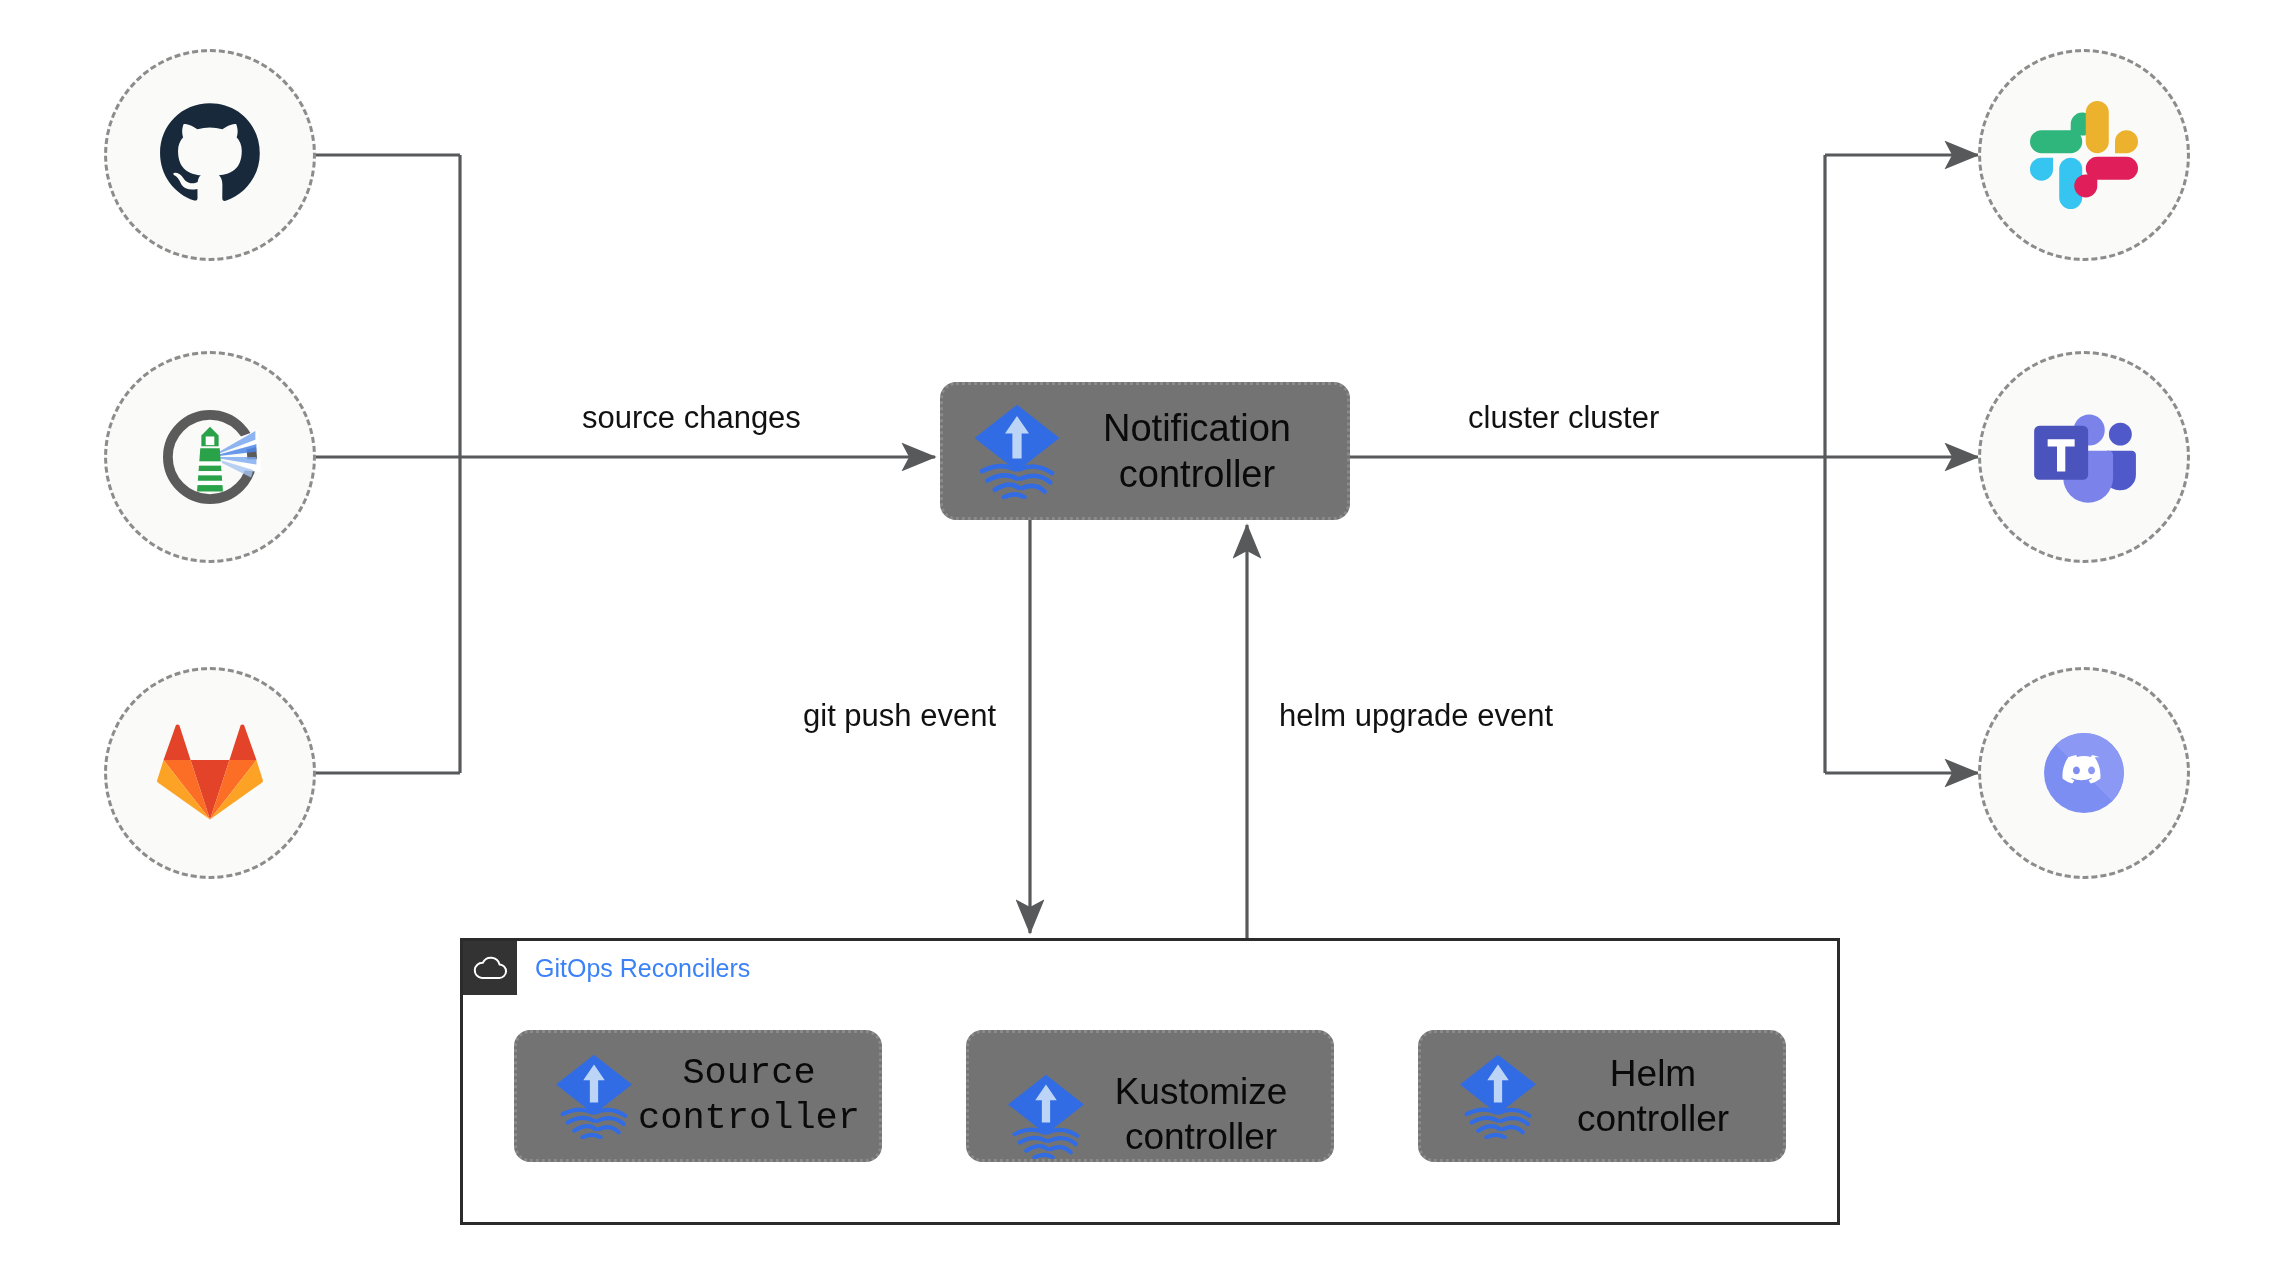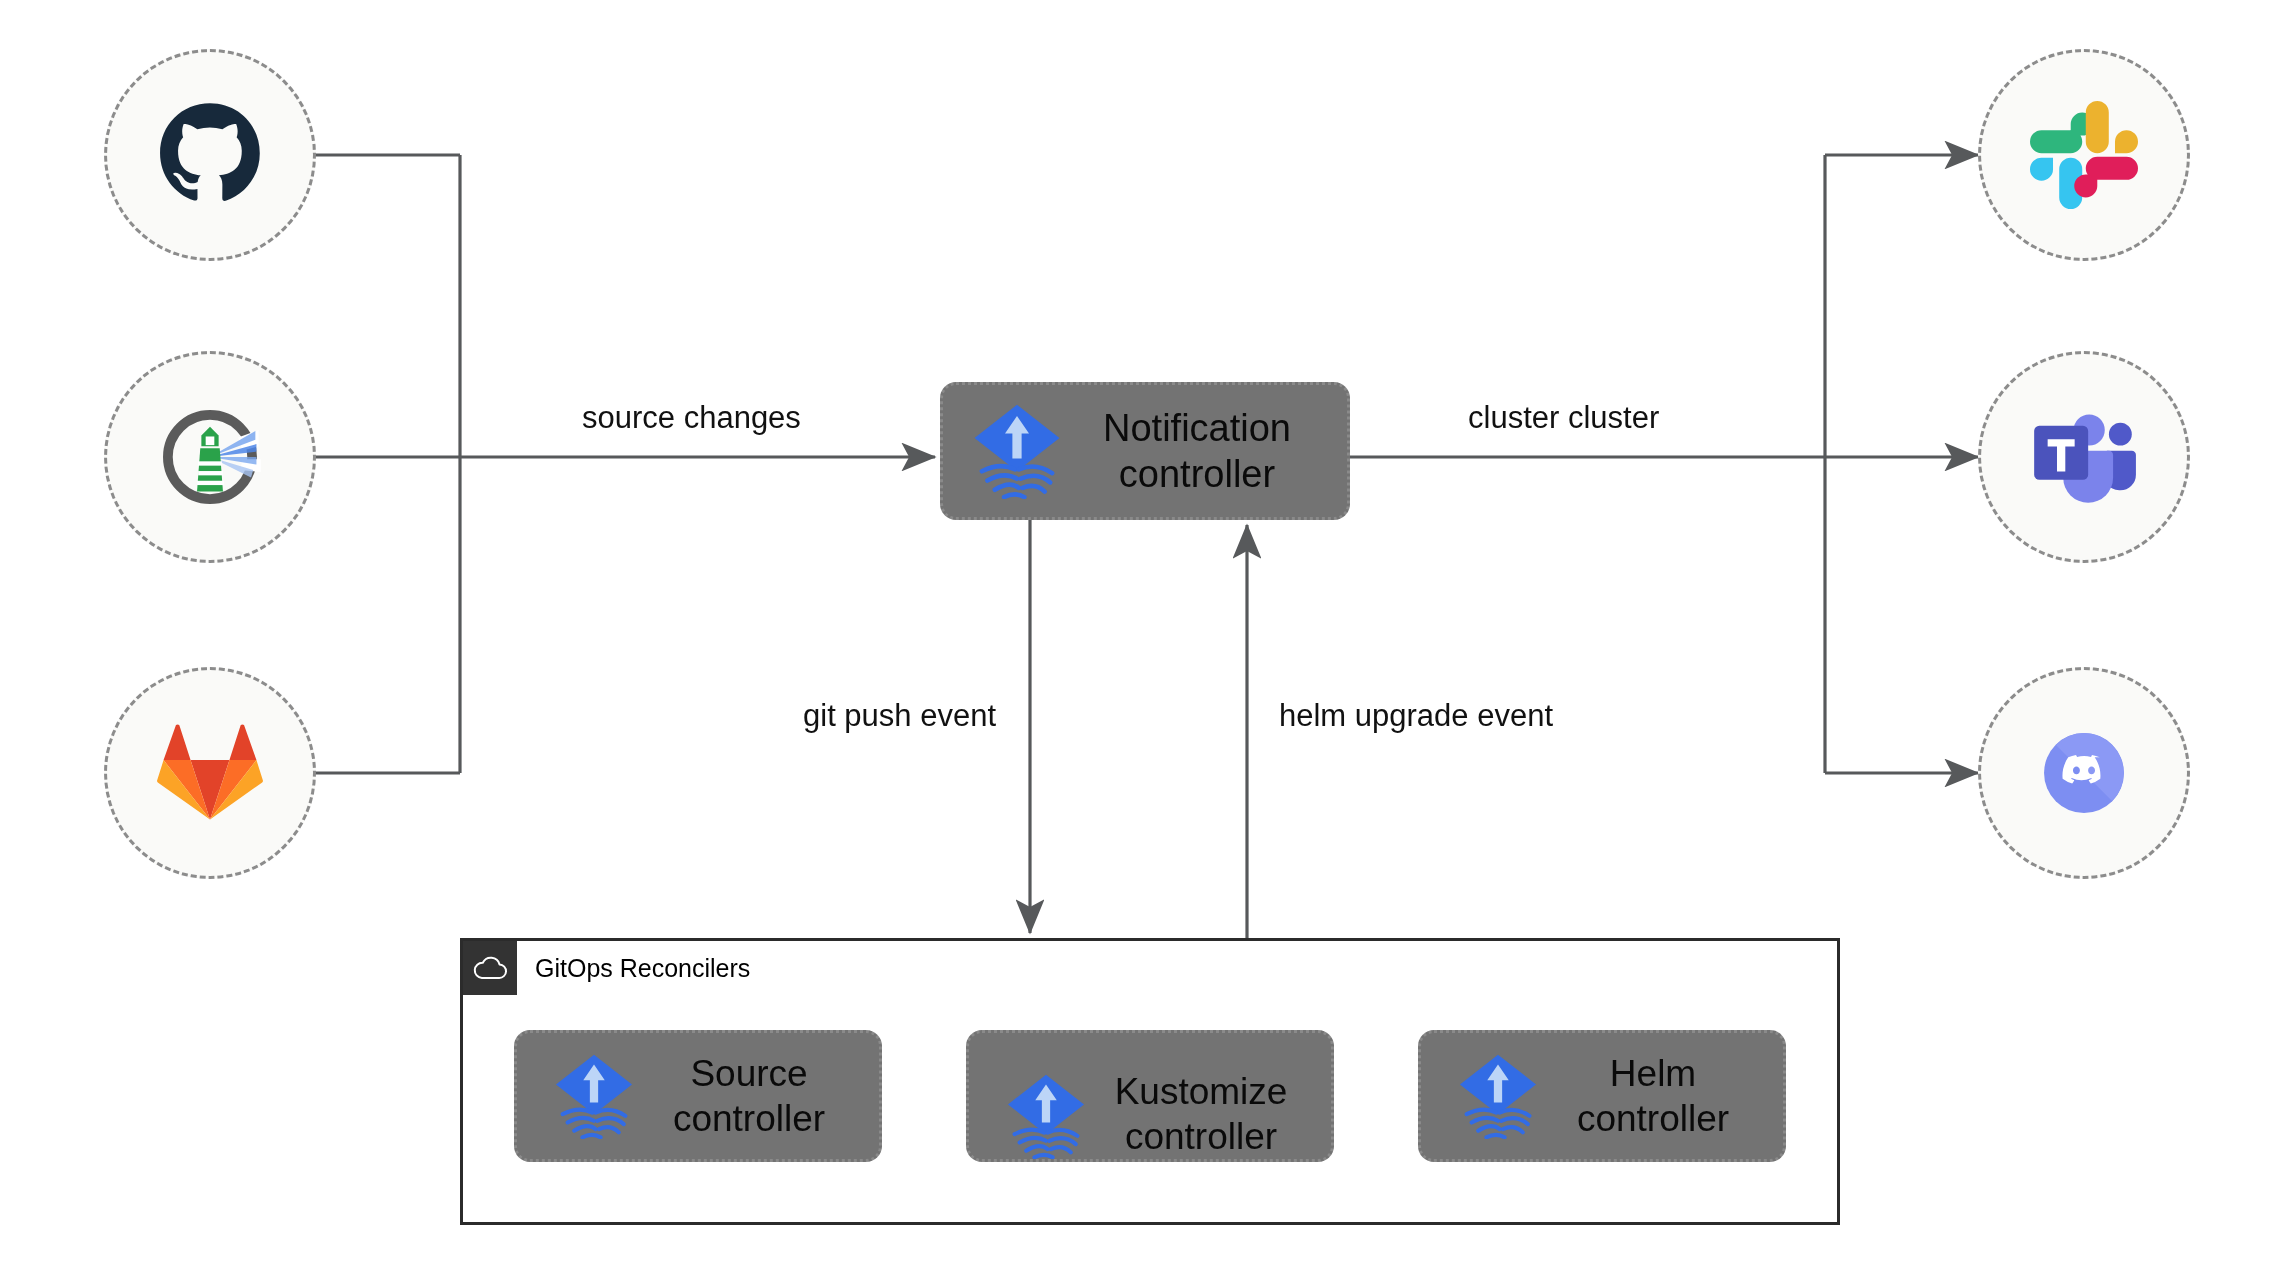--- a/index.html
+++ b/index.html
@@ -106,26 +106,26 @@
     height: 54px;
     background: #333333;
     display: flex;
     align-items: center;
     justify-content: center;
     flex: 0 0 auto;
   }
   #gitops-cloud-badge svg { width: 36px; height: 26px; display: block; }
   #gitops-title {
     font-size: 25px;
-    color: #000000;
+    color: #3b82f6;
     margin-left: 18px;
   }
 
   .inner-ctrl { top: 1030px; height: 132px; }
-  #source-controller   { left: 514px;  width: 368px; }
+  #source-controller   { left: 514px;  width: 368px; font-family: Liberation Mono, monospace; }
   #kustomize-controller{ left: 966px;  width: 368px; align-items: flex-end; }
   #helm-controller     { left: 1418px; width: 368px; }
 
   
   .edge-label {
     position: absolute;
     font-size: 31px;
     color: #111111;
     white-space: nowrap;
   }

